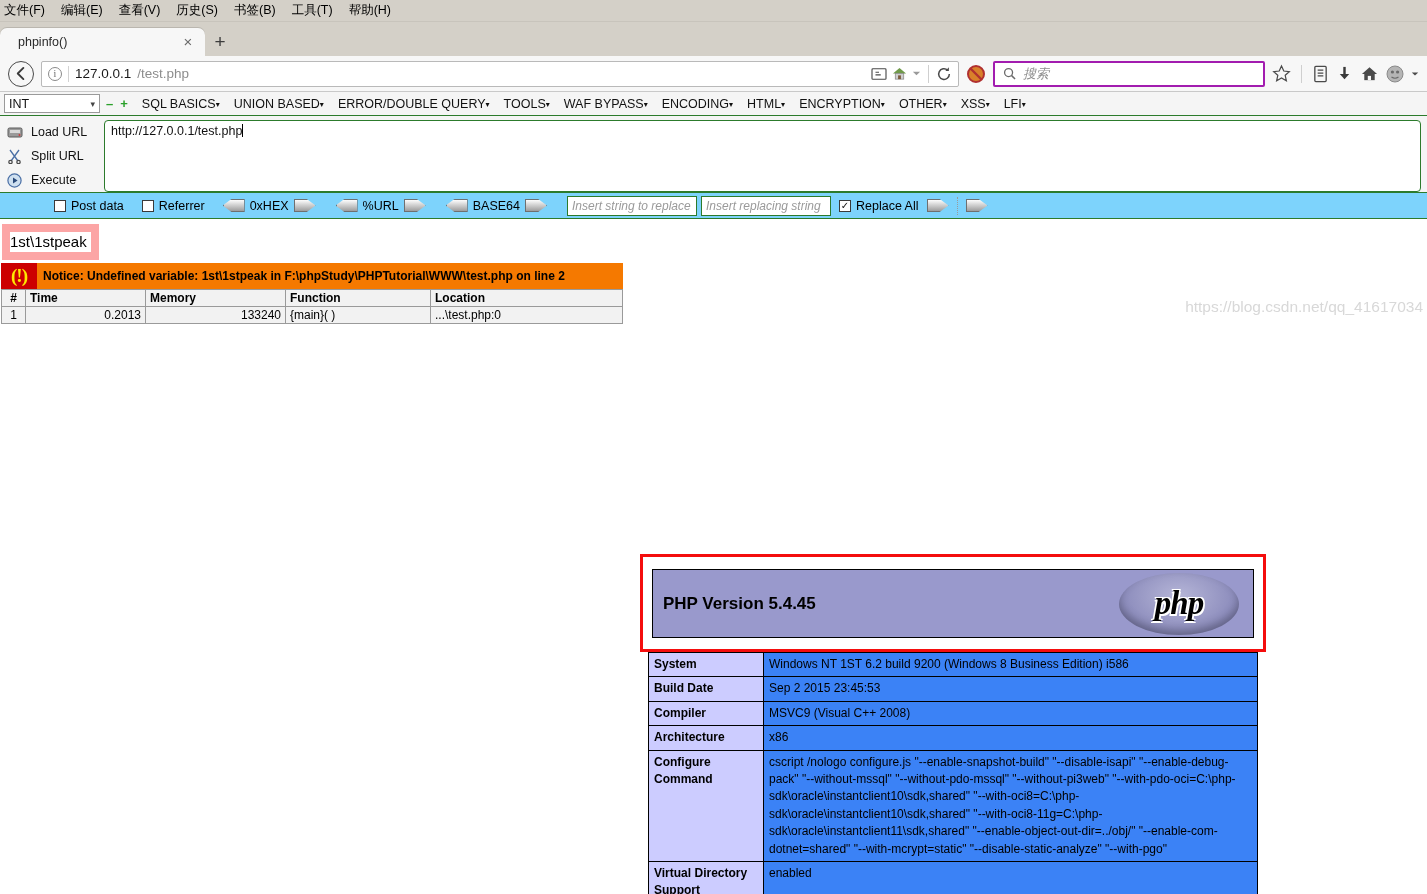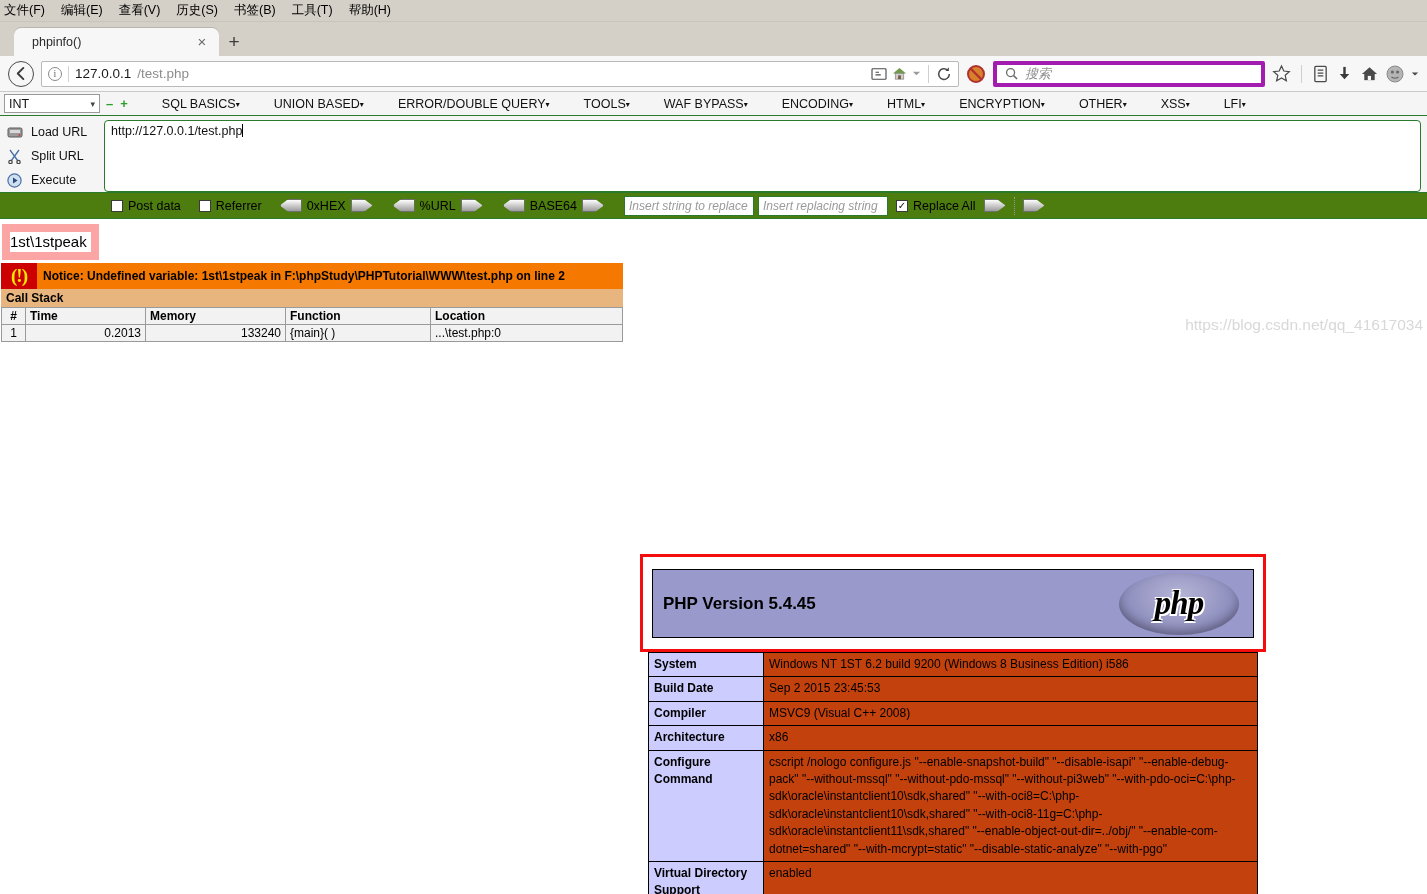--- a/index.html
+++ b/index.html
@@ -17,21 +17,21 @@
     height:22px; background:#d4d0c8;
     display:flex; align-items:center;
     padding-left:4px; gap:16px;
     font-size:12.5px; color:#000;
     border-bottom:1px solid #c8c4bc;
   }
   #menubar .mi { cursor:default; white-space:nowrap; }
 
   #tabstrip {
     height:34px; background:#d4d0c8;
-    display:flex; align-items:flex-end; padding-left:14px;
+    display:flex; align-items:flex-end; 
     position:relative;
   }
   .tab {
     width:205px; height:28px;
     background:#f7f7f7;
     border-top-left-radius:7px; border-top-right-radius:7px;
     display:flex; align-items:center;
     padding:0 8px 0 18px;
     font-size:12.5px; color:#2a2a2a;
     position:relative;
@@ -70,21 +70,21 @@
     color:#6a6a6a;font-size:10px;line-height:12px;text-align:center;
     font-family:"Liberation Serif",serif;
   }
   .url-sep { width:1px; height:16px; background:#d2d2d2; }
   .url-host { color:#1a1a1a; }
   .url-path { color:#8d8d8d; }
   .url-right { display:flex; align-items:center; gap:4px; margin-left:auto; }
   .vsep { width:1px; height:18px; background:#cfcfcf; margin:0 3px; }
   #searchbar {
     width:272px; height:26px; background:#fff;
-    border:4px solid #a21caf; border-radius:2px;
+    border:2px solid #a21caf; border-radius:2px;
     display:flex; align-items:center; gap:7px; padding:0 8px;
     font-size:13px;
   }
   #searchbar .sph { color:#8d8d8d; font-style:italic; }
   .chrome-icon { cursor:pointer; color:#4a4a4a; display:flex; align-items:center; }
 
   
   #hackbar { background:#f5f5f5; border-bottom:1px solid #2c7b2c; }
   #hb-menu {
     height:24px; display:flex; align-items:center; gap:0;
@@ -93,21 +93,21 @@
   }
   #hb-select {
     width:96px; height:19px; font-size:12.5px;
     border:1px solid #9a9a9a; background:#fff;
     display:flex; align-items:center; padding:0 4px;
     margin-right:6px;
   }
   #hb-select .lbl { flex:1; }
   #hb-select .chev { font-size:9px; color:#444; }
   .hb-pm { font-size:13px; font-weight:bold; color:#2aa02a; margin-right:7px; cursor:pointer; }
-  .hb-mi { padding:0 7px; white-space:nowrap; cursor:pointer;margin-left:20px; }
+  .hb-mi { padding:0 7px; white-space:nowrap; cursor:pointer; }
   .hb-mi .caret { font-size:8px; vertical-align:middle; }
 
   #hb-body { display:flex; padding:4px 0 0 0; }
   #hb-actions { width:104px; padding-left:6px; }
   .hb-act {
     display:flex; align-items:center; gap:8px; height:24px;
     font-size:12.5px; color:#111; cursor:pointer;
   }
   .hb-act .ic { width:17px; height:17px; display:flex; align-items:center; justify-content:center; }
   #hb-textarea {
@@ -116,22 +116,22 @@
     padding:3px 6px; font-size:12.5px; color:#111;
     font-family:"Liberation Sans", sans-serif;
     position:relative;
   }
   .caret-bar {
     display:inline-block; width:1px; height:13px; background:#000;
     vertical-align:-2px; margin-left:0px;
   }
   #hb-row2 {
     height:26px; display:flex; align-items:center;
-    padding-left:111px; gap:0; font-size:12.5px;
-    background:#4d7c0f; border-top:1px solid #2c7b2c;
+    padding-left:54px; gap:0; font-size:12.5px;
+    background:#7dd3fc; border-top:1px solid #2c7b2c;
   }
   .hb-check { display:flex; align-items:center; gap:5px; margin-right:18px; cursor:pointer; }
   .cbox {
     width:12px; height:12px; border:1.3px solid #3a3a3a; background:#fff;
     display:flex; align-items:center; justify-content:center;
     font-size:10px; line-height:10px; color:#111;
   }
   .enc-group { display:flex; align-items:center; gap:5px; margin-right:20px; }
   .arr-l, .arr-r {
     width:22px; height:13px; background:linear-gradient(#fdfdfd,#9d9d9d);
@@ -213,21 +213,21 @@
     text-shadow:-1.5px -1.5px 0 #fff, 1.5px -1.5px 0 #fff, -1.5px 1.5px 0 #fff, 1.5px 1.5px 0 #fff;
   }
   #php-table {
     width:610px; margin-left:8px; border-collapse:collapse;
     font-size:12px; color:#000; table-layout:fixed;
   }
   #php-table td { border:1px solid #000; padding:3px 5px; vertical-align:top; }
   #php-table td.k {
     width:115px; background:#ccccff; font-weight:bold; line-height:1.45;
   }
-  #php-table td.v { background:#c2410c; line-height:1.45; word-wrap:break-word; }
+  #php-table td.v { background:#3b82f6; line-height:1.45; word-wrap:break-word; }
 
   #watermark {
     position:absolute; right:4px; bottom:8px;
     font-size:15.5px; color:#d8d8d8;
     font-family:"Liberation Sans", sans-serif;
     pointer-events:none; white-space:nowrap;
   }
   svg { display:block; }
 </style>
 </head>
@@ -449,21 +449,20 @@
 
 <div id="page">
 
   <div id="echoline">1st\1stpeak</div>
 
   <div id="xdebug">
     <div id="xd-notice">
       <span id="xd-icon">(!)</span>
       <span class="txt">Notice: Undefined variable: 1st\1stpeak in F:\phpStudy\PHPTutorial\WWW\test.php on line 2</span>
     </div>
-    <div id="xd-callstack">Call Stack</div>
     <table id="xd-table">
       <thead>
         <tr>
           <th class="num">#</th>
           <th class="c-time">Time</th>
           <th class="c-mem">Memory</th>
           <th class="c-fn">Function</th>
           <th>Location</th>
         </tr>
       </thead>

